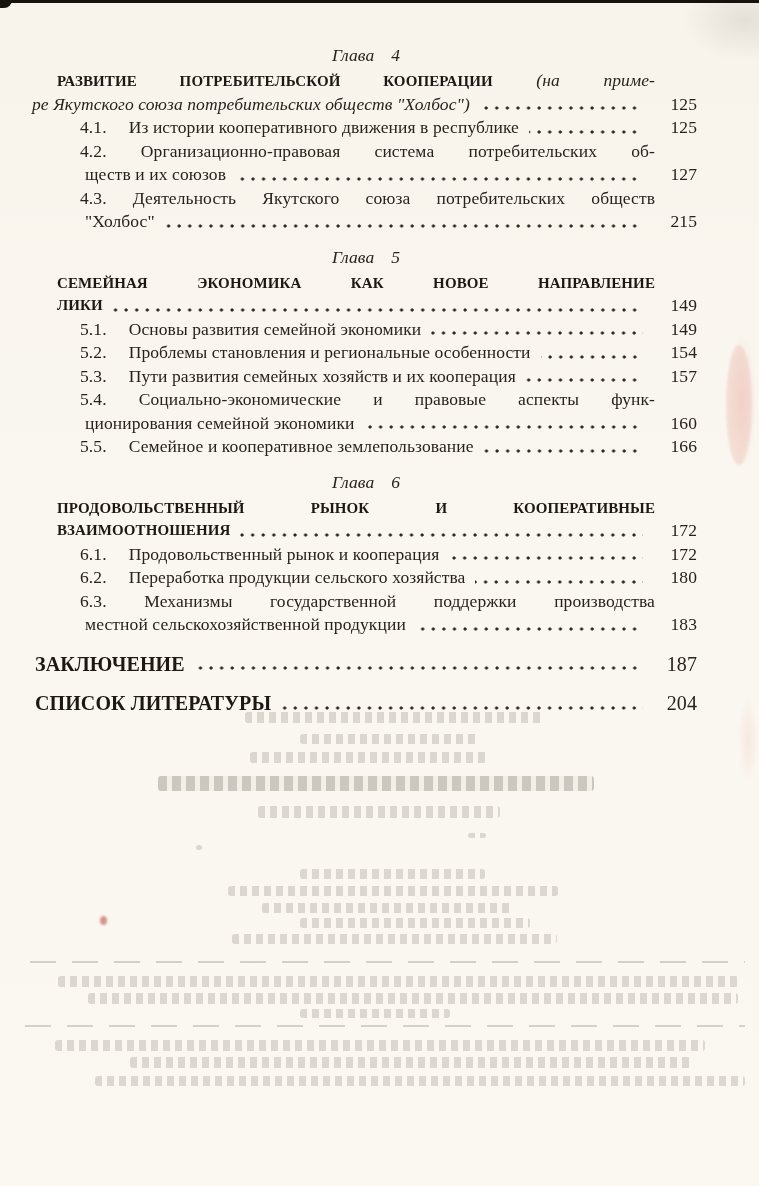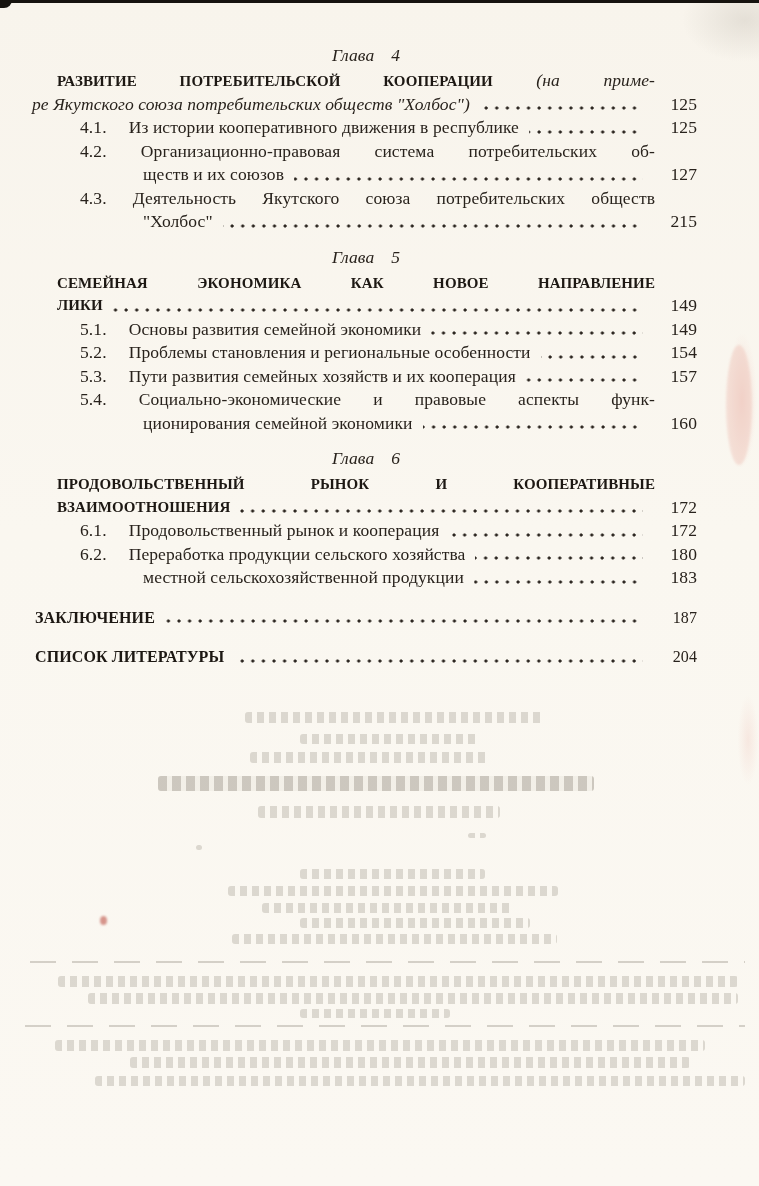--- a/index.html
+++ b/index.html
@@ -24,30 +24,30 @@
   .jfull{display:block;text-align:justify;text-align-last:justify;height:23.5px;overflow:hidden;padding-right:42px;}
   .it{font-style:italic;}
   .nowrap{white-space:nowrap;}
   .chap-label{height:25px;font-style:italic;text-align:center;}
   .chap-label .lnum{margin-left:17px;font-style:italic;}
   .chap.mt{margin-top:12px;}
   .t{margin-left:22px;}
   .t-out{margin-left:-3px;}
   .tb{font-weight:bold;font-size:15px;color:#1d1813;}
   .item{margin-left:45px;}
-  .item-cont{margin-left:108px;}
+  .item-cont{margin-left:50px;}
   .flexl .inum{margin-right:22px;white-space:nowrap;}
   .leader{
     flex:1 1 auto;height:6px;align-self:flex-end;
     margin:0 8px 5px 10px;
     background-image:radial-gradient(circle at 2px 3px,#2b251f 1.25px,rgba(0,0,0,0) 1.9px);
     background-size:10.6px 6px;background-repeat:repeat-x;background-position:right center;
   }
   .pg{min-width:46px;text-align:right;white-space:nowrap;}
-  .back{margin-top:16px;font-size:16px;}
+  .back{margin-top:16px;font-size:20px;}
   .back .bt{font-weight:bold;color:#1d1813;}
 
   
   .gl{position:absolute;border-radius:3px;opacity:.42;filter:blur(.7px);
       background:repeating-linear-gradient(90deg,rgba(128,120,106,.60) 0 7px,rgba(128,120,106,0) 7px 12px);}
   .glh{opacity:.5;background:repeating-linear-gradient(90deg,rgba(120,112,98,.70) 0 9px,rgba(120,112,98,.12) 9px 14px);}
   .gr{position:absolute;height:2px;opacity:.45;filter:blur(.5px);
       background:repeating-linear-gradient(90deg,rgba(120,112,100,.65) 0 26px,rgba(120,112,100,0) 26px 42px);}
   .stain{position:absolute;border-radius:50%;filter:blur(1px);}
 </style>
@@ -151,20 +151,26 @@
       </div>
       <div class="line item jfull">
         <span class="inum">5.4.</span>
         <span>Социально-экономические и правовые аспекты функ-</span>
       </div>
       <div class="line item-cont flexl">
         <span class="nowrap">ционирования семейной экономики</span>
         <span class="leader"></span>
         <span class="pg">160</span>
       </div>
+      <div class="line item flexl">
+        <span class="inum">5.5.</span>
+          <span class="nowrap">Семейное и кооперативное землепользование</span>
+        <span class="leader"></span>
+        <span class="pg">166</span>
+      </div>
     </section>
 
     <section class="chap mt">
       <div class="line chap-label"><span class="it">Глава</span><span class="lnum">6</span></div>
       <div class="line jfull t">
         <span class="tb">ПРОДОВОЛЬСТВЕННЫЙ РЫНОК И КООПЕРАТИВНЫЕ</span>
       </div>
       <div class="line flexl t">
         <span class="tb nowrap">ВЗАИМООТНОШЕНИЯ</span>
         <span class="leader"></span>
@@ -174,20 +180,24 @@
         <span class="inum">6.1.</span>
           <span class="nowrap">Продовольственный рынок и кооперация</span>
         <span class="leader"></span>
         <span class="pg">172</span>
       </div>
       <div class="line item flexl">
         <span class="inum">6.2.</span>
           <span class="nowrap">Переработка продукции сельского хозяйства</span>
         <span class="leader"></span>
         <span class="pg">180</span>
+      </div>
+      <div class="line item jfull">
+        <span class="inum">6.3.</span>
+        <span>Механизмы государственной поддержки производства</span>
       </div>
       <div class="line item-cont flexl">
         <span class="nowrap">местной сельскохозяйственной продукции</span>
         <span class="leader"></span>
         <span class="pg">183</span>
       </div>
     </section>
 
     <div class="line back flexl">
       <span class="bt nowrap">ЗАКЛЮЧЕНИЕ</span>

